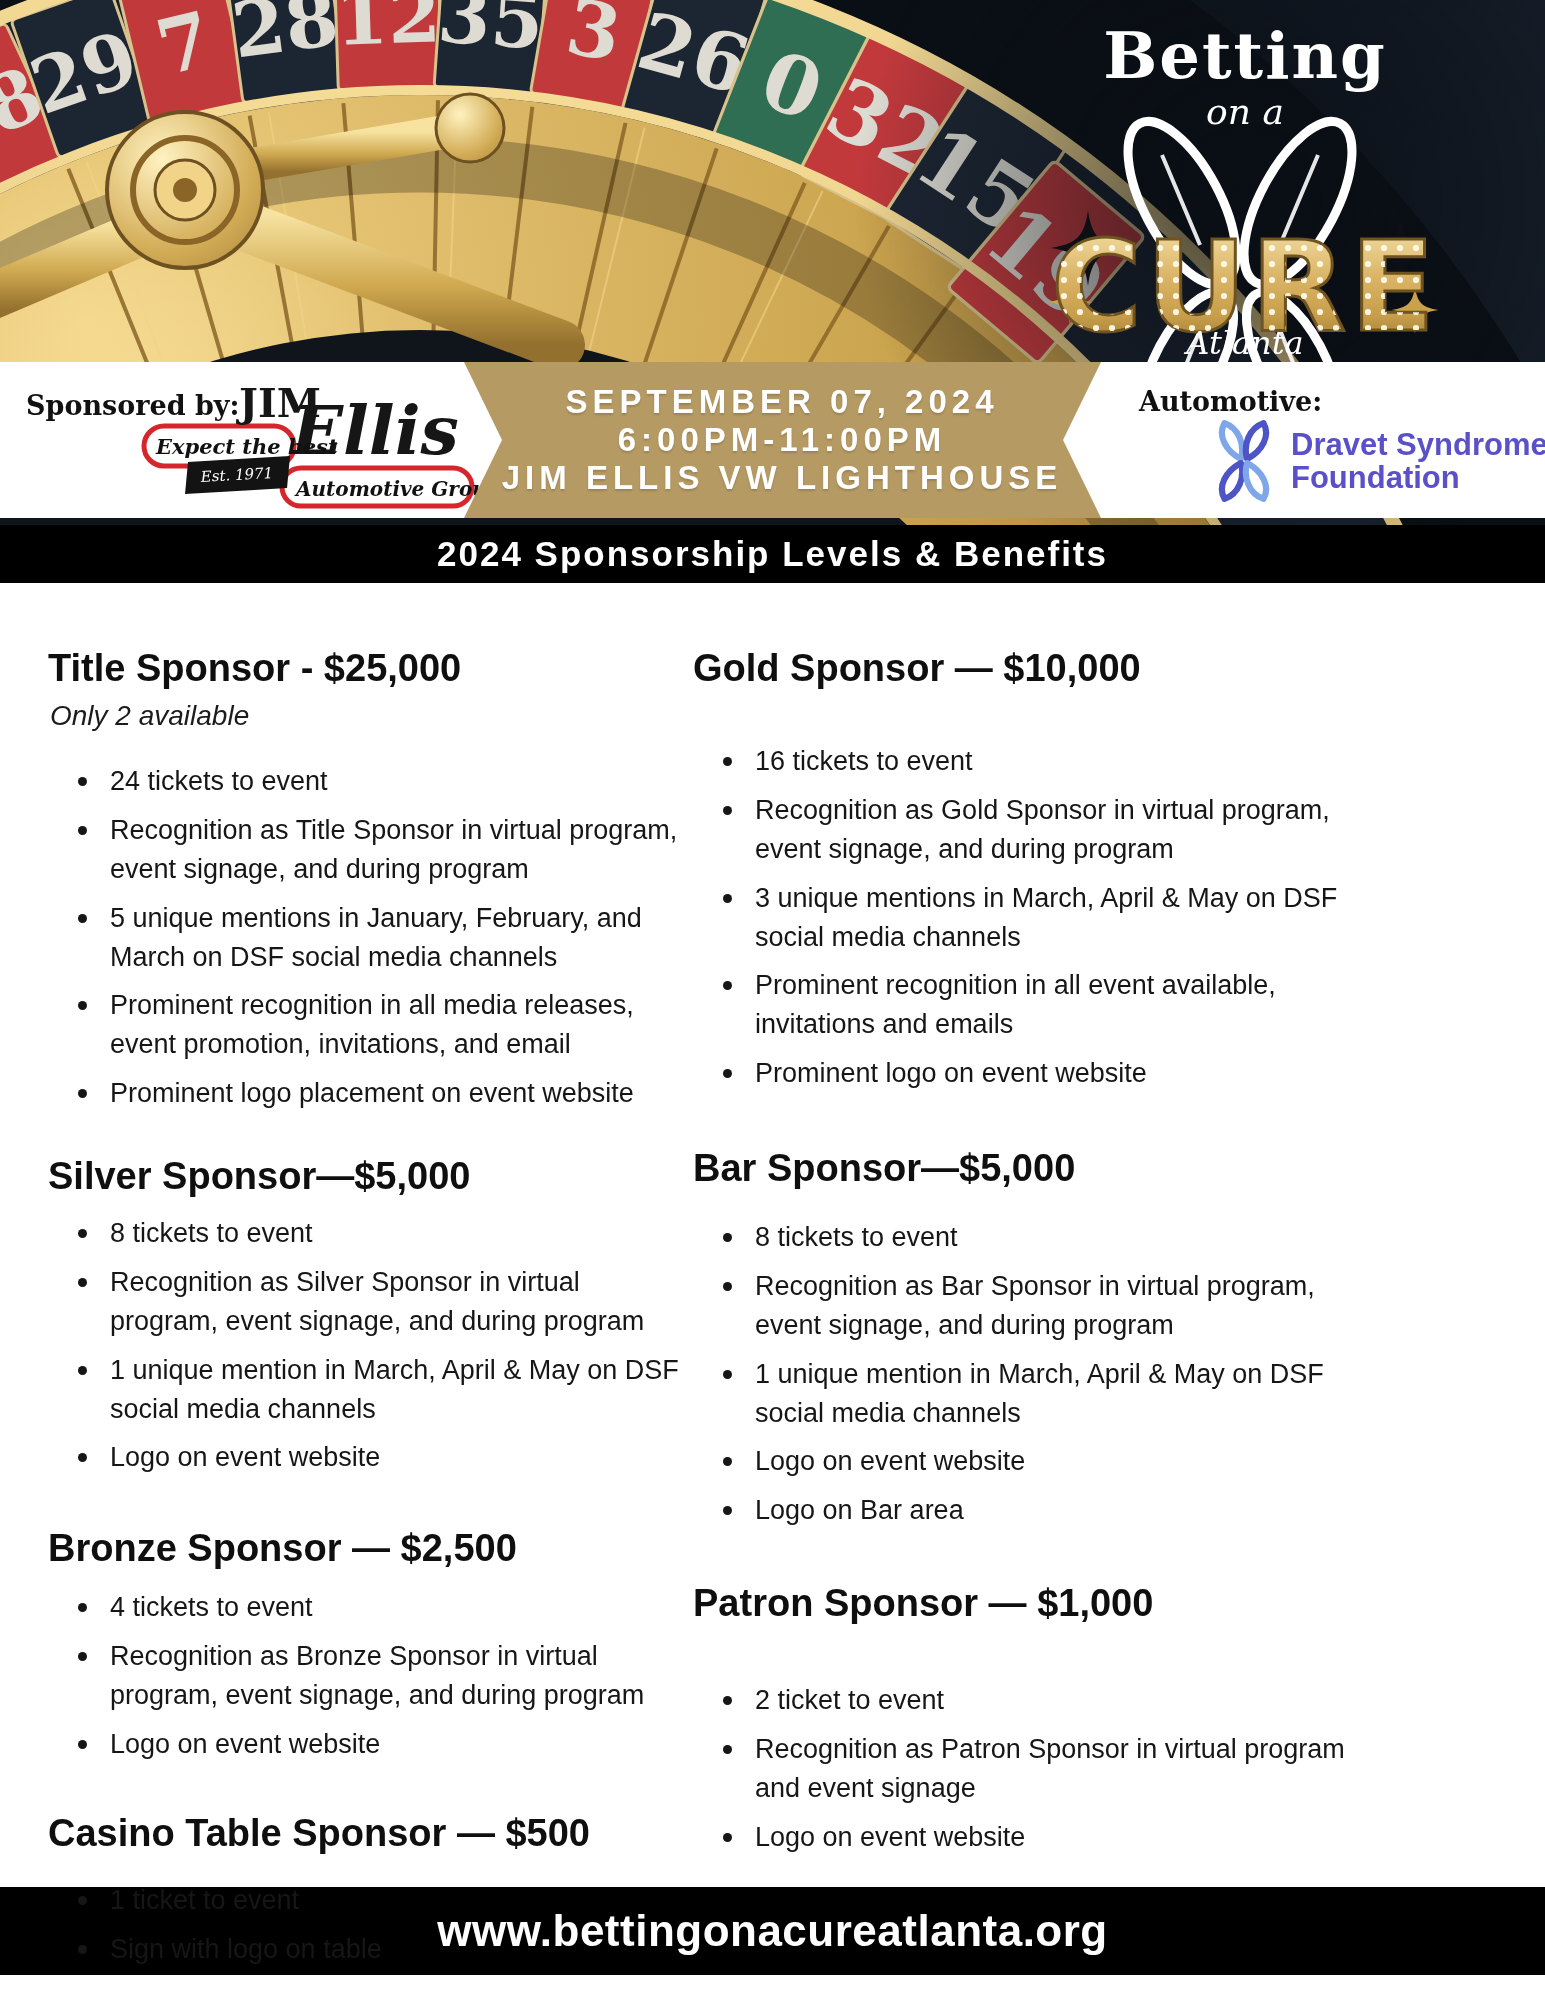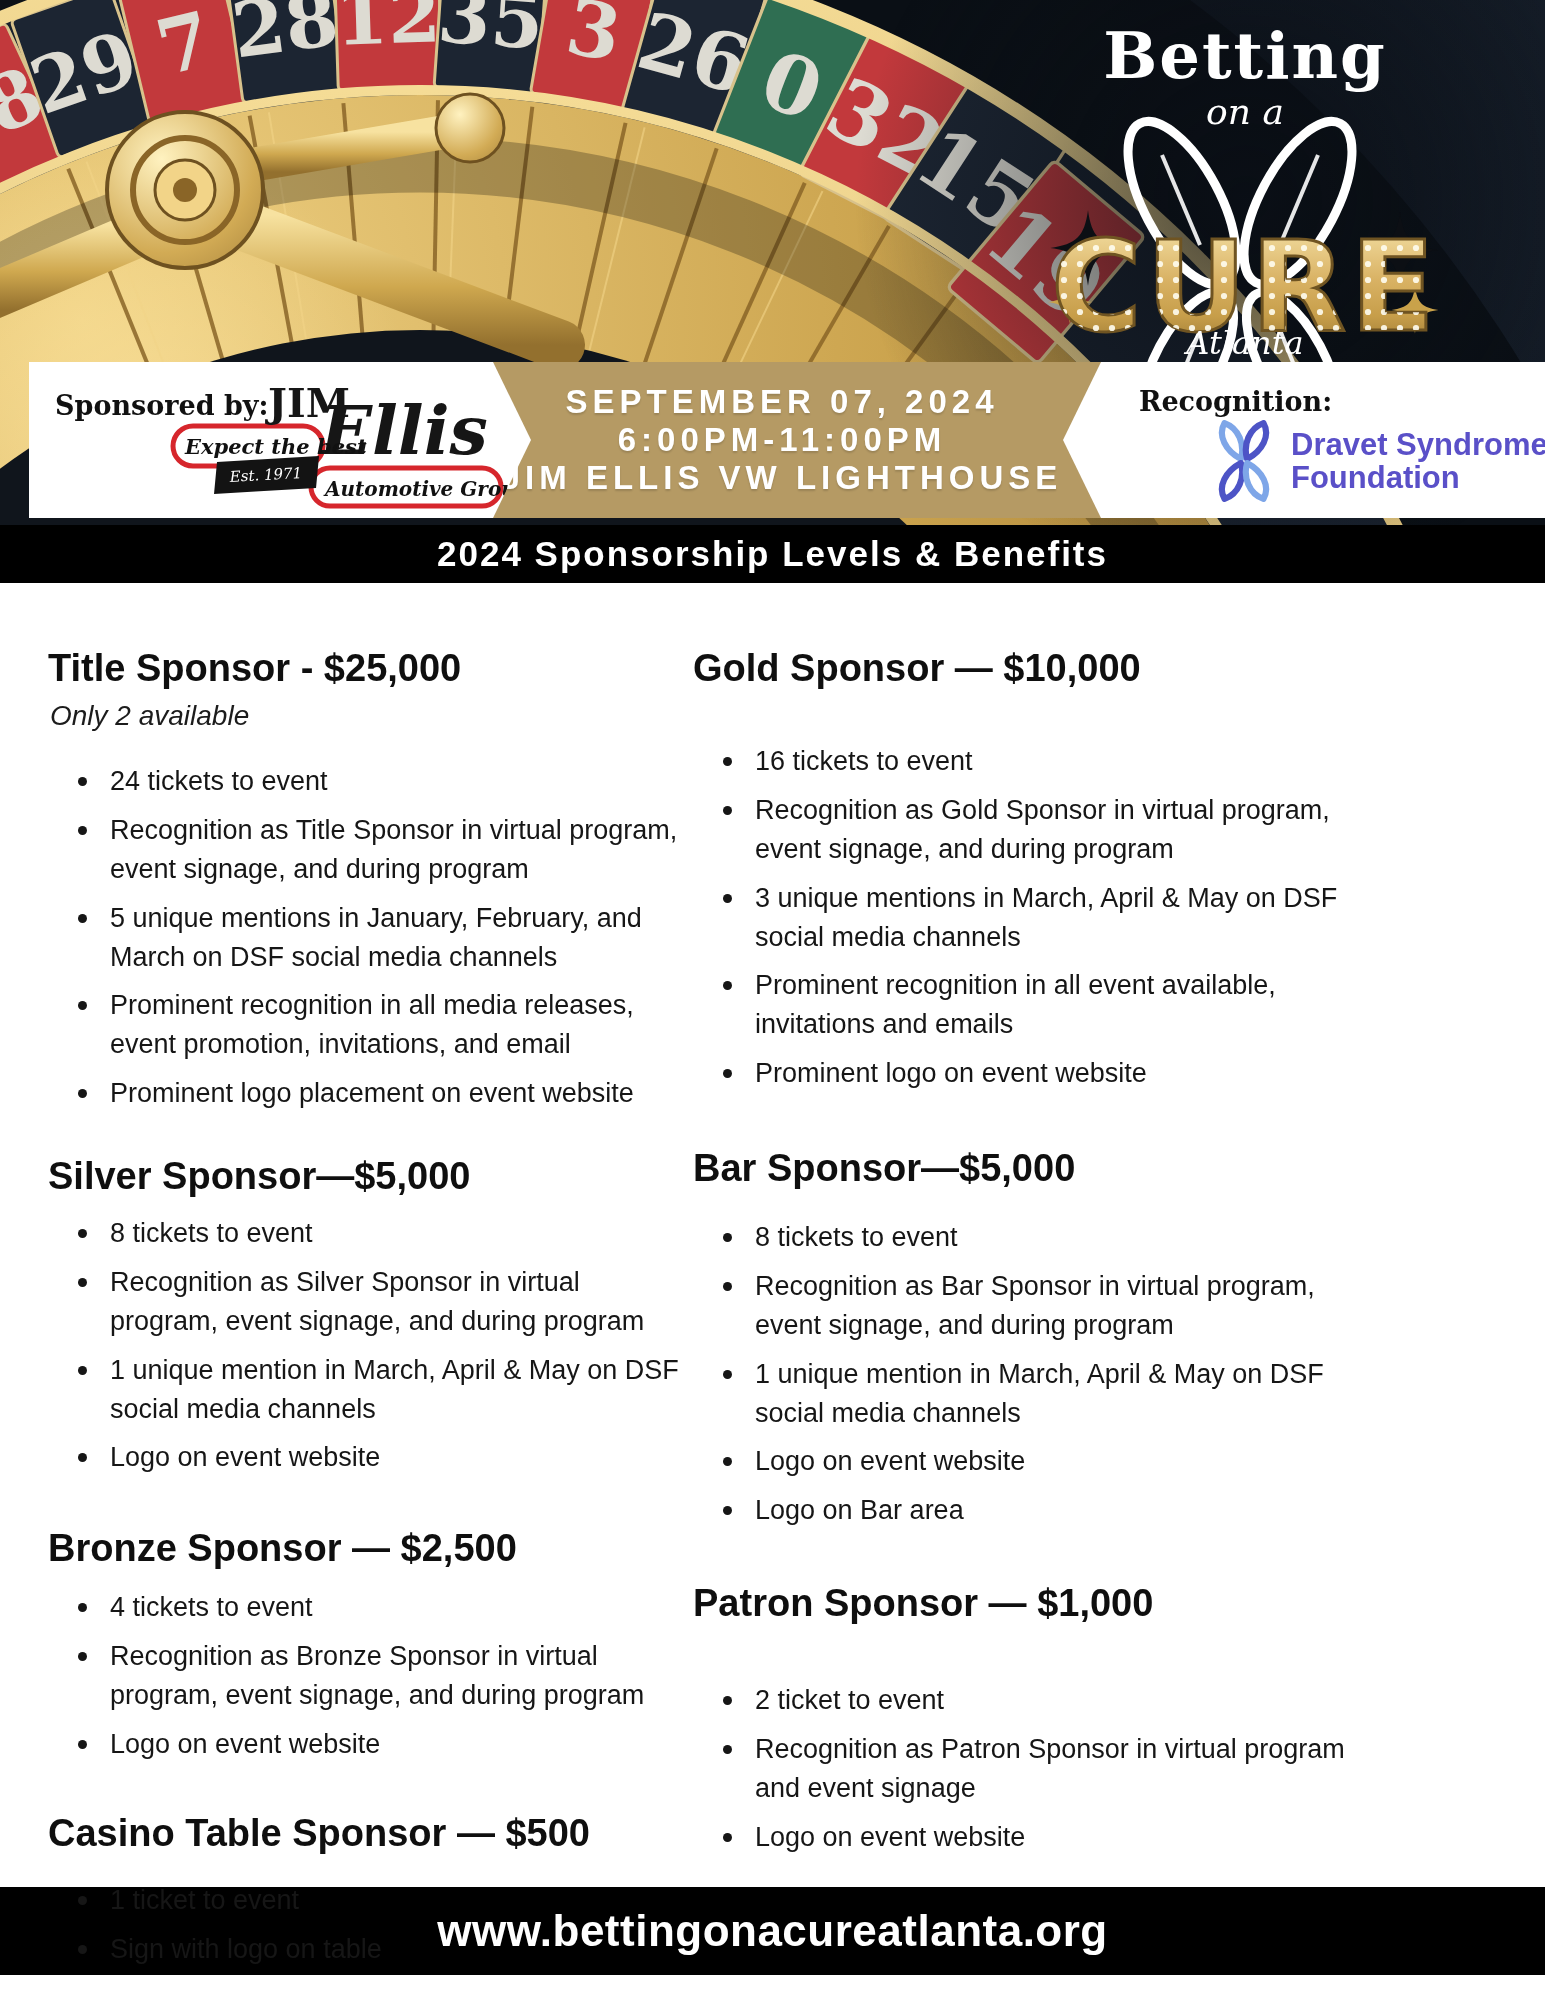--- a/index.html
+++ b/index.html
@@ -6,21 +6,21 @@
   .page{width:1545px;height:2000px;position:relative;overflow:hidden;background:#fff;
         font-family:"Liberation Sans",sans-serif;margin:0 auto;}
   
   .header{position:relative;width:1545px;height:525px;background:#141c27;}
   .header svg{display:block;}
   
   .banner{position:absolute;top:362px;left:0;width:1545px;height:156px;}
   .panel{position:absolute;top:0;height:156px;}
   .panel-gold{left:462px;width:640px;background:#b59a64;z-index:1;}
   .panel-white{background:#fff;z-index:2;filter:drop-shadow(0 3px 5px rgba(0,0,0,.35));}
-  .panel-left{left:0;width:502px;clip-path:polygon(0 0,464px 0,502px 78px,464px 156px,0 156px);margin-left:29px;}
+  .panel-left{left:0;width:502px;clip-path:polygon(0 0,464px 0,502px 78px,464px 156px,0 156px);}
   .panel-right{left:1063px;width:482px;clip-path:polygon(0 78px,38px 0,482px 0,482px 156px,38px 156px);}
   .sponsored-label{position:absolute;left:26px;top:28px;font-family:"DejaVu Serif",serif;
         font-weight:bold;font-size:27px;color:#111;}
   .benefiting-label{position:absolute;left:76px;top:24px;font-family:"DejaVu Serif",serif;
         font-weight:bold;font-size:27px;color:#111;}
   .event-lines{position:absolute;inset:0;display:flex;flex-direction:column;align-items:center;
         justify-content:center;}
   .event-line{font-size:33px;font-weight:bold;letter-spacing:5px;color:#fff;white-space:nowrap;
         text-shadow:0 2px 2px rgba(0,0,0,.15);}
   .jim-ellis-logo{position:absolute;left:140px;top:10px;}
@@ -260,21 +260,21 @@
           <text x="140" y="45" text-anchor="middle" font-family="'DejaVu Serif',serif" font-weight="bold" font-size="40" fill="#161616">JIM</text>
           <text x="235" y="82" text-anchor="middle" font-family="'DejaVu Serif',serif" font-style="italic" font-weight="bold" font-size="68" fill="#161616">Ellis</text>
           <text x="16" y="82" font-family="'DejaVu Serif',serif" font-style="italic" font-weight="bold" font-size="21" fill="#111">Expect the best</text>
           <polygon points="48,90 150,84 147,116 45,122" fill="#131313"></polygon>
           <text x="97" y="108" text-anchor="middle" font-family="'DejaVu Serif',serif" font-style="italic" font-size="15" fill="#ffffff" transform="rotate(-3 97 104)">Est. 1971</text>
           <text x="156" y="124" font-family="'DejaVu Serif',serif" font-style="italic" font-weight="bold" font-size="20" fill="#111">Automotive Group</text>
         </svg>
       </div>
 
       <div class="panel panel-white panel-right">
-        <div class="benefiting-label">Recognition:</div>
+        <div class="benefiting-label">Automotive:</div>
         <svg class="dsf-logo-icon" width="82" height="82" viewBox="0 0 80 80">
           <path d="M37 38 C22 30 14 15 21 3 C35 8 41 24 37 38 Z" fill="none" stroke="#7ea6e8" stroke-width="6" stroke-linejoin="round"></path>
           <path d="M43 38 C58 30 66 15 59 3 C45 8 39 24 43 38 Z" fill="none" stroke="#4d54c6" stroke-width="6" stroke-linejoin="round"></path>
           <path d="M37 42 C22 50 14 65 21 77 C35 72 41 56 37 42 Z" fill="none" stroke="#4d54c6" stroke-width="6" stroke-linejoin="round"></path>
           <path d="M43 42 C58 50 66 65 59 77 C45 72 39 56 43 42 Z" fill="none" stroke="#7ea6e8" stroke-width="6" stroke-linejoin="round"></path>
         </svg>
         <div class="dsf-text">
           <div>Dravet Syndrome</div>
           <div>Foundation</div>
         </div>

